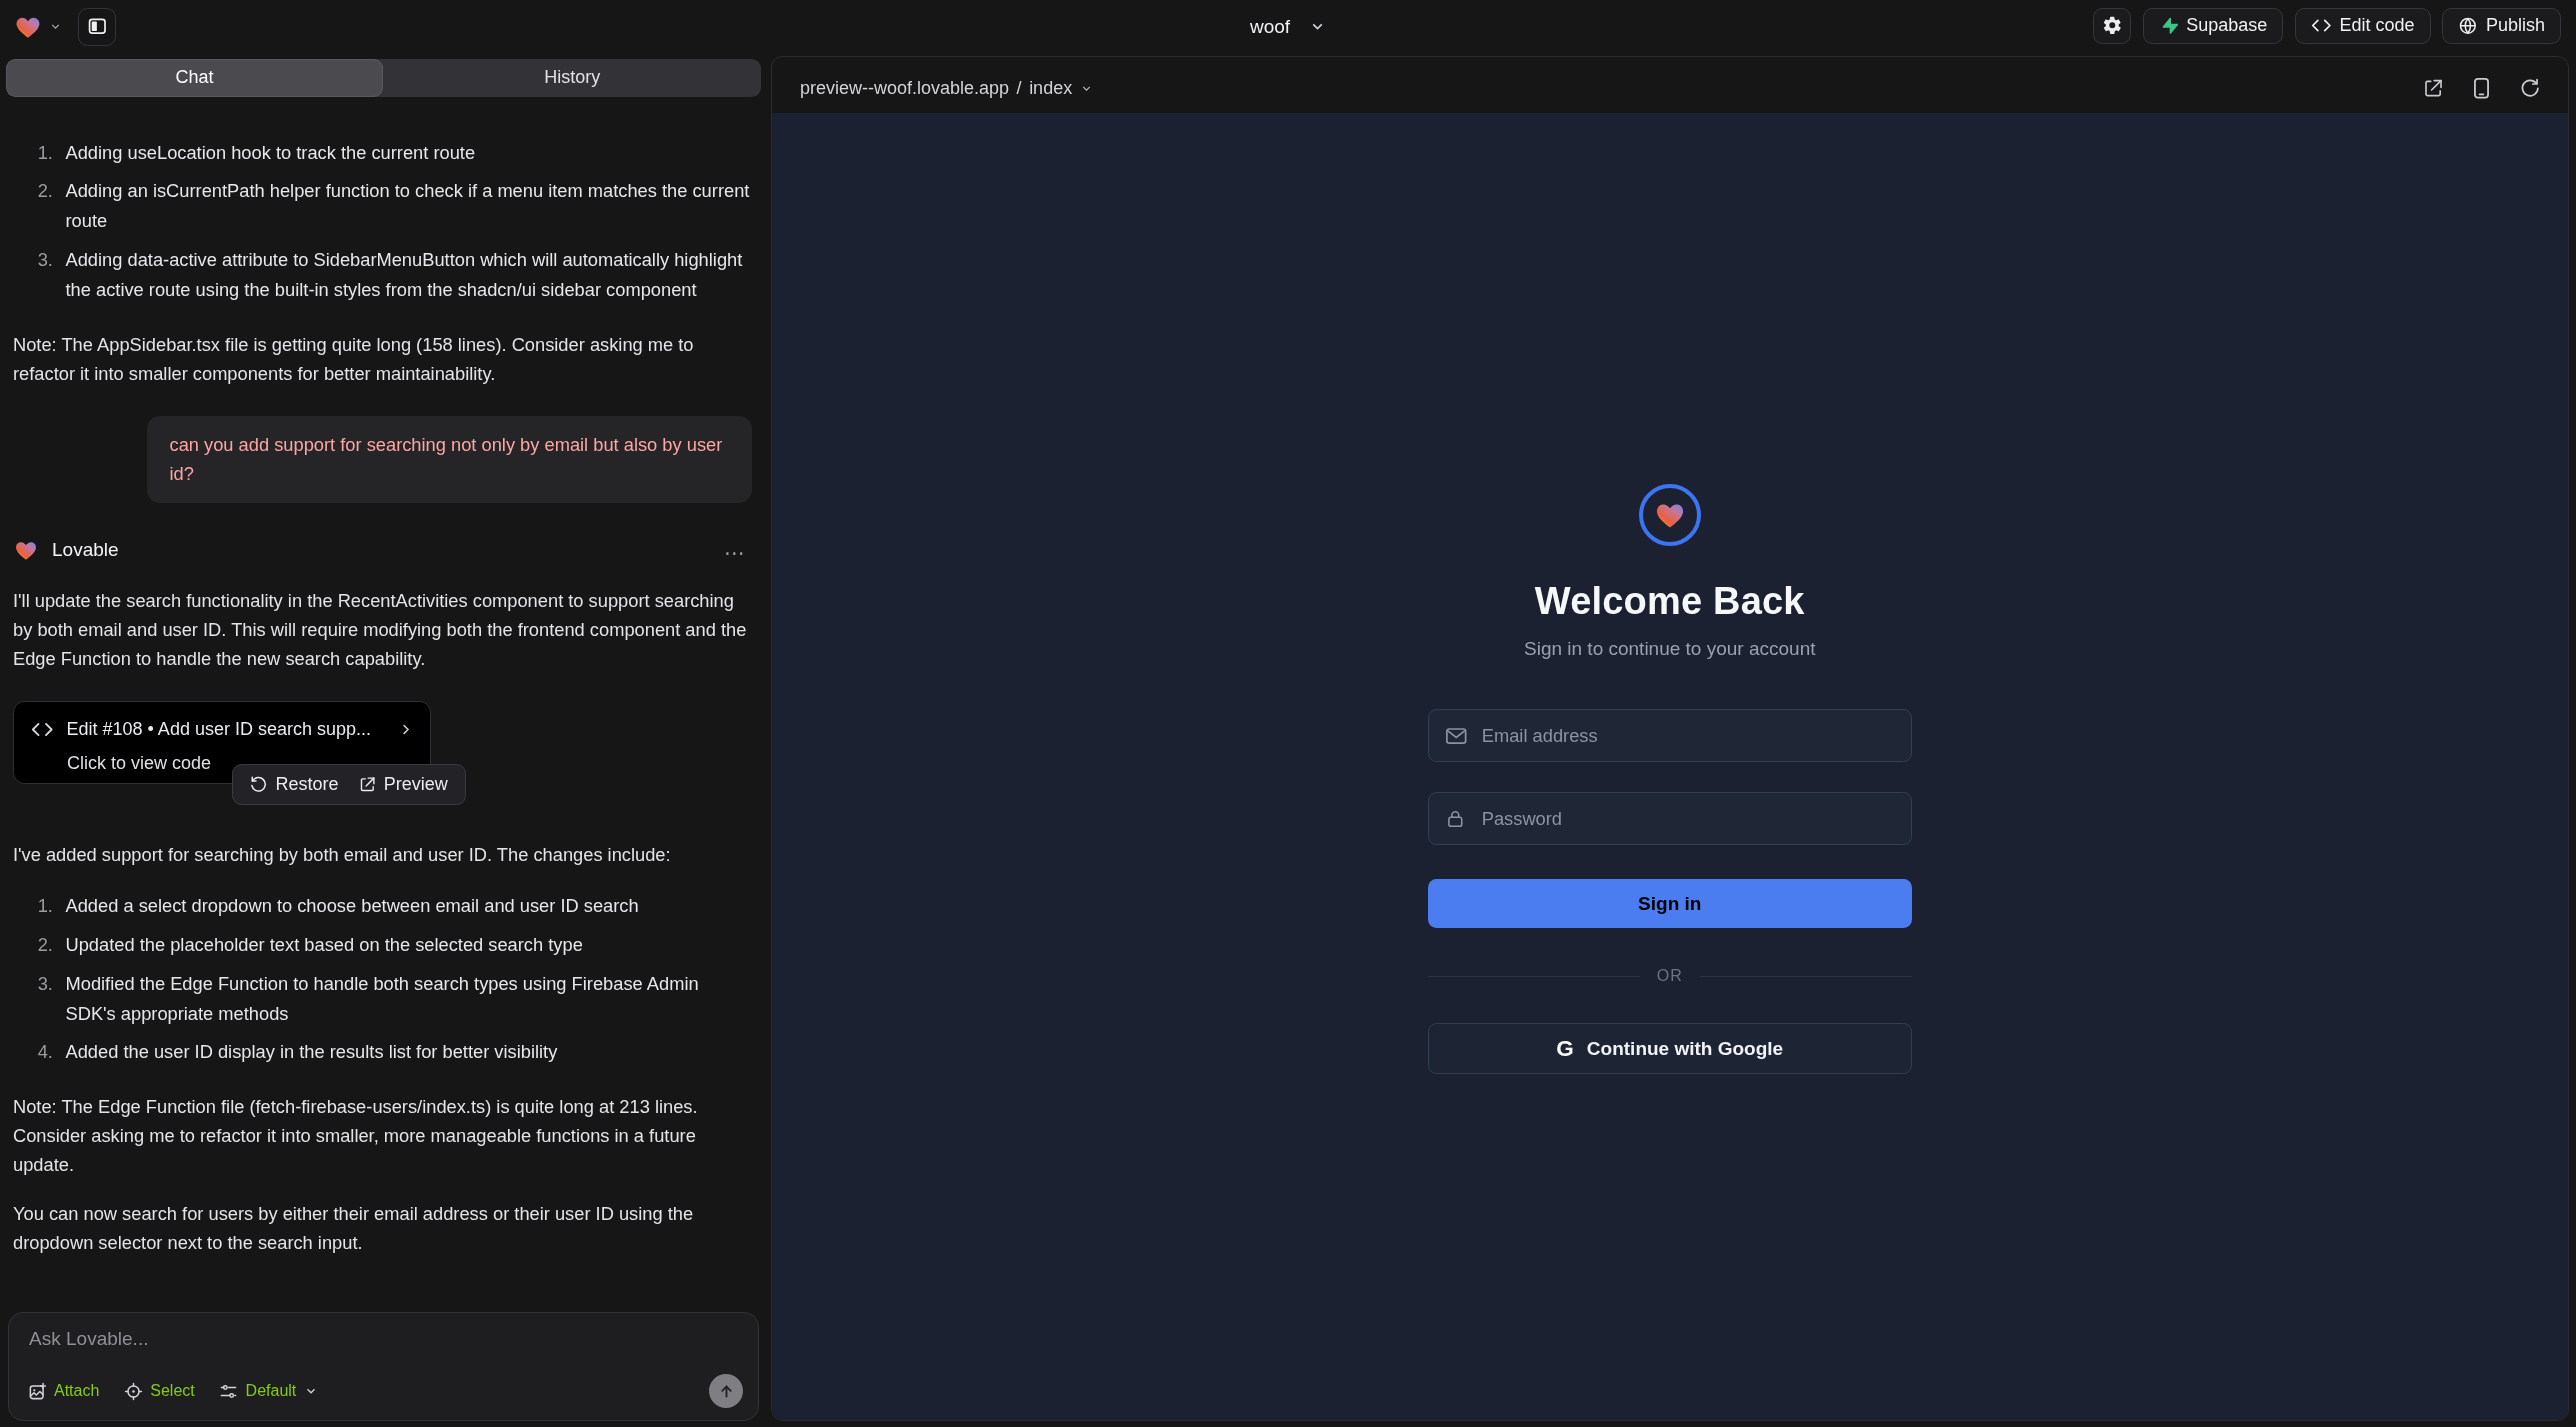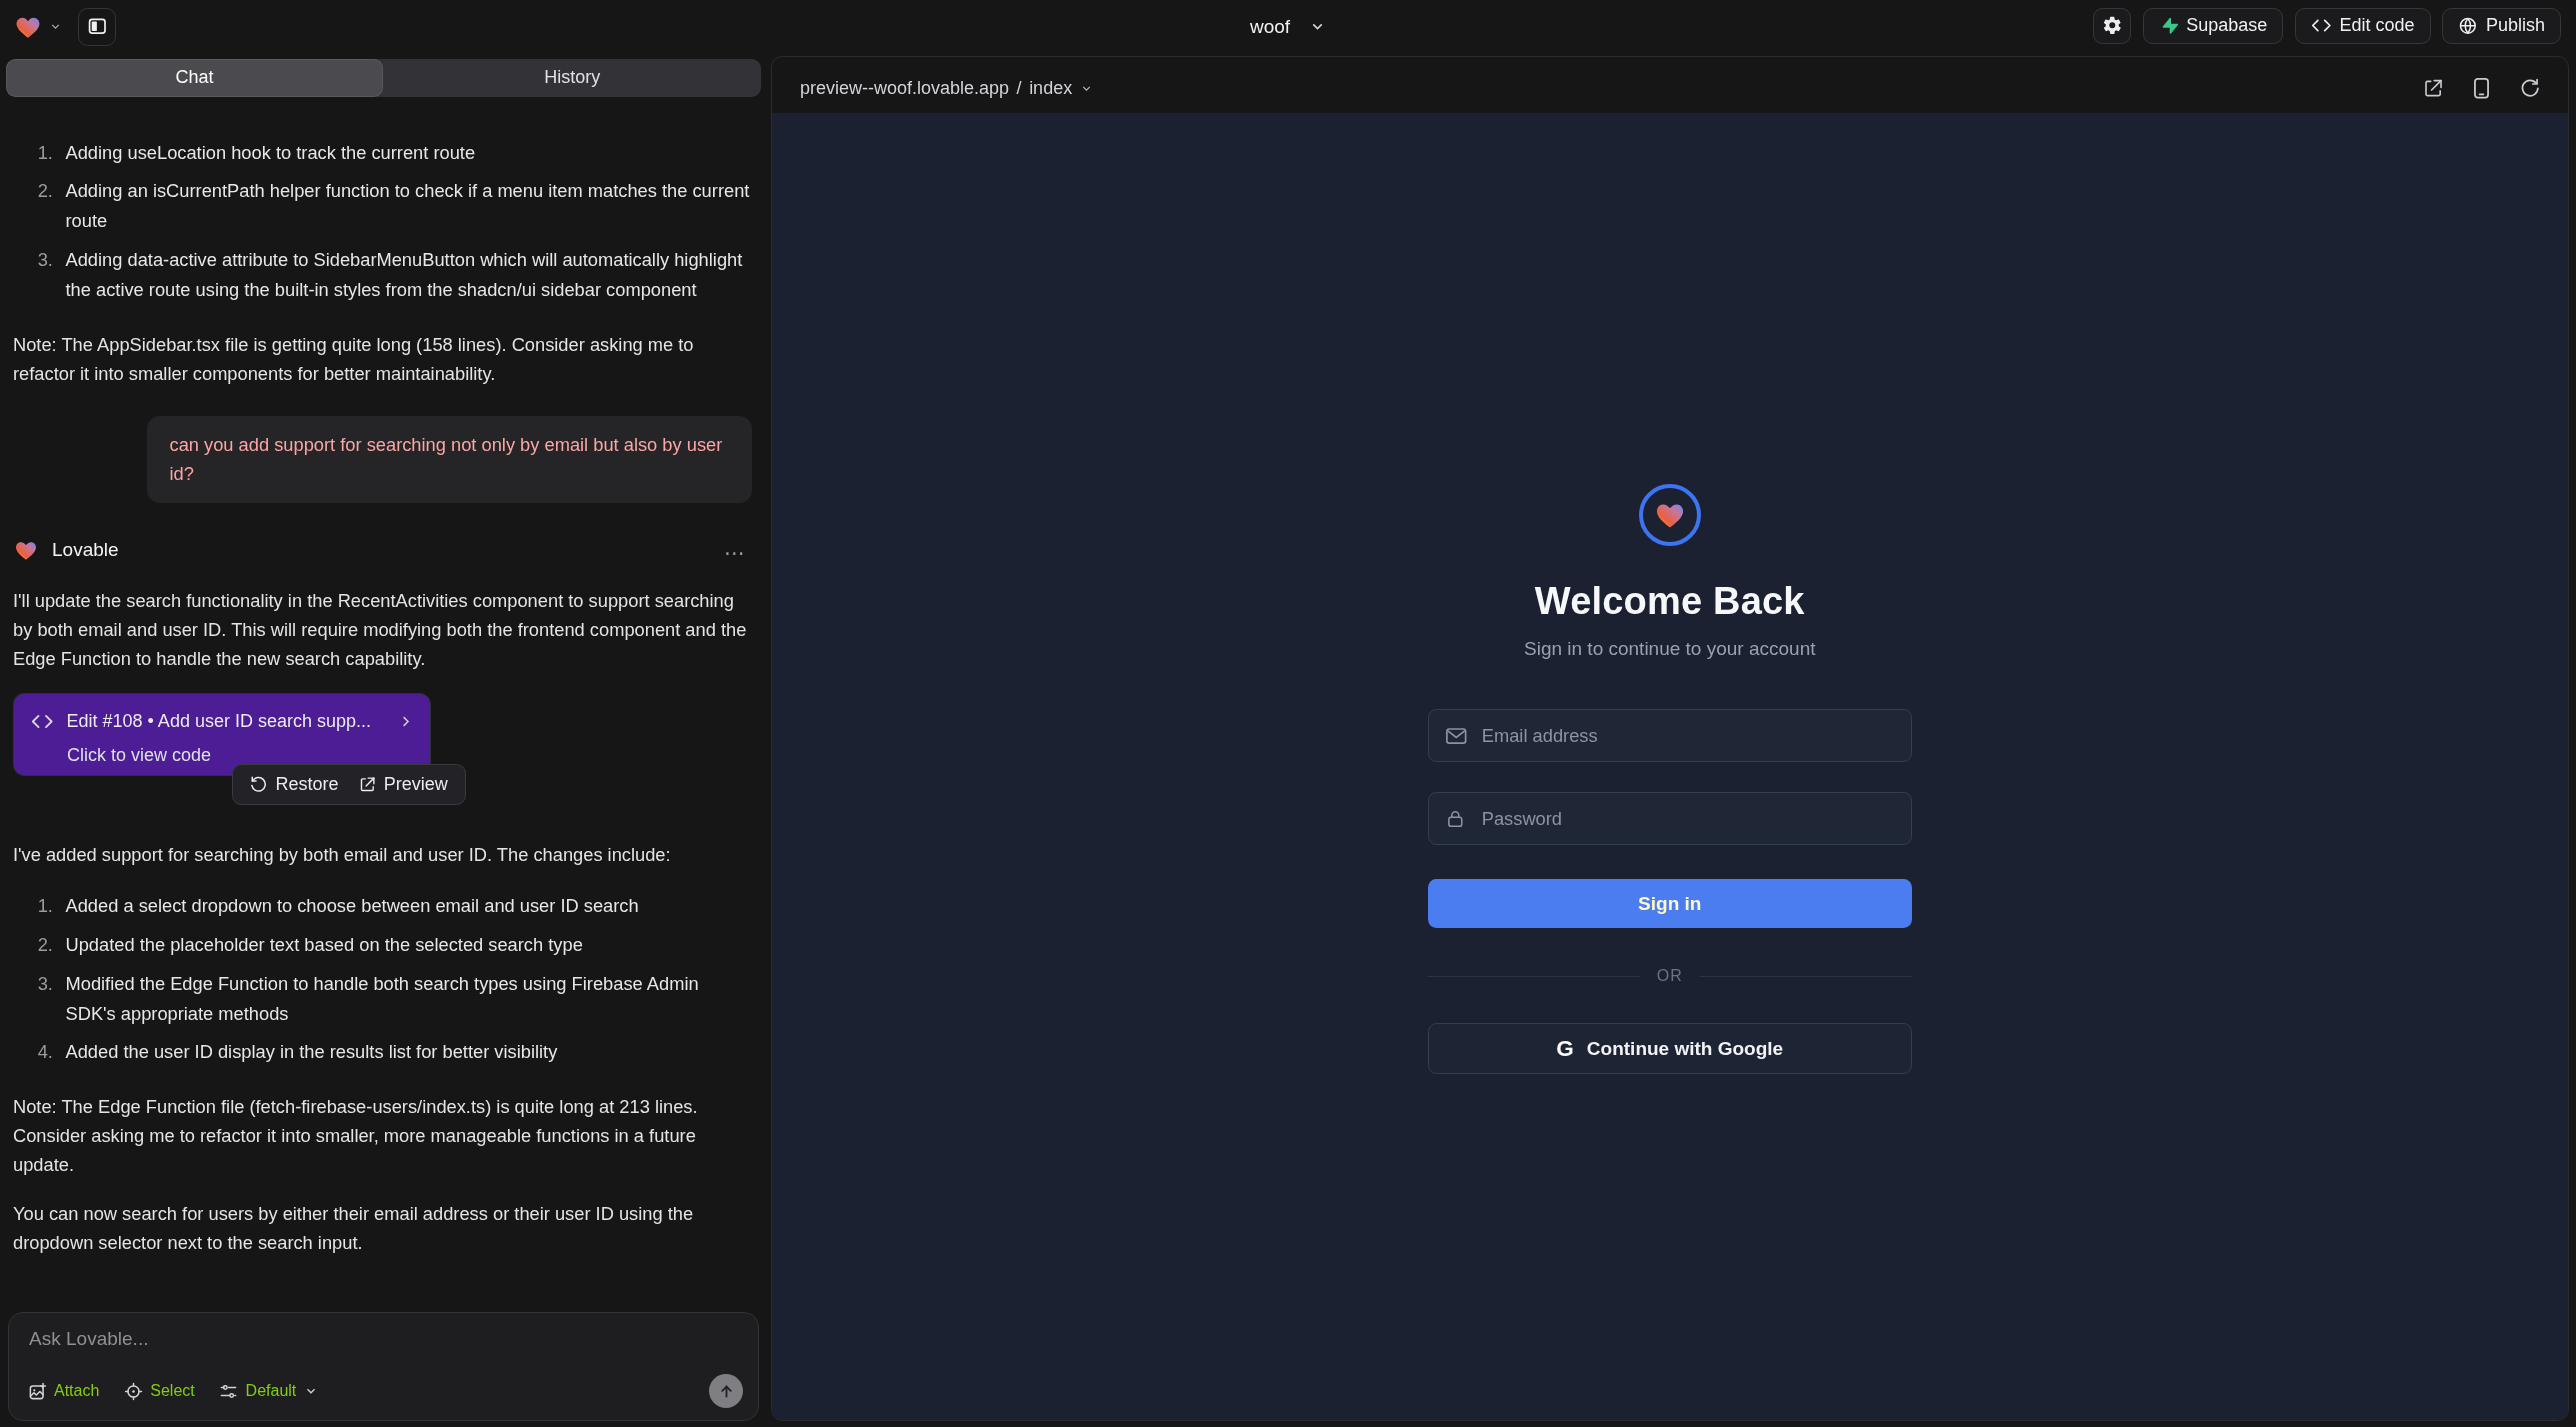--- a/index.html
+++ b/index.html
@@ -40,21 +40,21 @@
 
   .user-row { display:flex; justify-content:flex-end; margin:28px 0 32px 0; }
   .user-bubble { background:#252528; border-radius:13px; padding:15px 22.5px; max-width:605px;
      color:#fca5a5; line-height:1.55; }
 
   .assistant-header { display:flex; align-items:center; gap:13px; margin:5.6px 0 20.6px 0; position:relative; }
   .assistant-name { font-size:19px; color:#f4f4f6; }
   .more-menu { position:absolute; right:5.6px; top:1.9px; color:#9b9ba1; font-size:20.6px; letter-spacing:1.9px; cursor:pointer; }
 
   .edit-card-wrap { position:relative; margin:9.4px 0 36px 0; height:111px; }
-  .edit-card { position:absolute; left:0; top:0; width:418px; height:83px; background:#4c1d95;
+  .edit-card { position:absolute; left:0; top:8px; width:418px; height:83px; background:#000000;
      border:0.9px solid #303035; border-radius:11.3px; cursor:pointer; padding:13px 17px; }
   .edit-card-title-row { display:flex; align-items:center; gap:13px; }
   .edit-card-title { font-size:18px; color:#ececef; white-space:nowrap; }
   .edit-card-sub { margin-top:5.6px; padding-left:36px; font-size:18px; color:#e0e0e4; }
   .card-chevron { margin-left:auto; color:#cfcfd4; }
   .card-actions { position:absolute; left:219px; top:71px; height:41px; background:#232327;
      border:0.9px solid #3a3a3f; border-radius:9.4px; display:flex; align-items:center; gap:20.6px; padding:0 17px; }
   .card-action { display:flex; align-items:center; gap:7.5px; font-size:18px; color:#ececef; cursor:pointer; }
 
   .composer { position:absolute; left:7.5px; right:5.6px; bottom:7.5px; height:109px; background:#1e1e20;
@@ -84,21 +84,21 @@
      display:flex; align-items:center; justify-content:center; }
   .auth-title { margin-top:34px; font-size:38px; font-weight:700; color:#f6f7f9; letter-spacing:0.2px; }
   .auth-sub { margin-top:15px; font-size:19px; color:#9aa1ad; }
   .field { position:relative; width:100%; margin-top:30px; }
   .field.first { margin-top:49px; }
   .field input { width:100%; height:53px; background:#1f2736; border:0.9px solid #343f54; border-radius:8.4px;
      padding:0 15px 0 53px; font-family:"Liberation Sans",sans-serif; font-size:18.3px; color:#e6e9ee; outline:none; }
   .field input::placeholder { color:#8d93a0; }
   .field .f-icon { position:absolute; left:17px; top:50%; transform:translateY(-50%); display:flex; }
   .signin-btn { margin-top:34px; width:100%; height:49px; background:#4b7df1; border:none; border-radius:8.4px;
-     color:#fef9c3; font-family:"Liberation Sans",sans-serif; font-size:19px; font-weight:700; cursor:pointer; }
+     color:#000000; font-family:"Liberation Sans",sans-serif; font-size:19px; font-weight:700; cursor:pointer; }
   .or-row { margin-top:39px; width:100%; display:flex; align-items:center; gap:17px; }
   .or-row .line { flex:1; height:0.9px; background:#2b3345; }
   .or-row .or-text { font-size:16px; color:#6c7384; letter-spacing:0.9px; }
   .google-btn { margin-top:38px; width:100%; height:51px; background:#1d2434; border:0.9px solid #333e52;
      border-radius:8.4px; color:#f2f3f6; font-family:"Liberation Sans",sans-serif; font-size:19px; font-weight:700;
      display:flex; align-items:center; justify-content:center; gap:13px; cursor:pointer; }
   .g-glyph { font-size:22.5px; font-weight:800; color:#ffffff; }
 
   svg { display:block; }
 </style>

